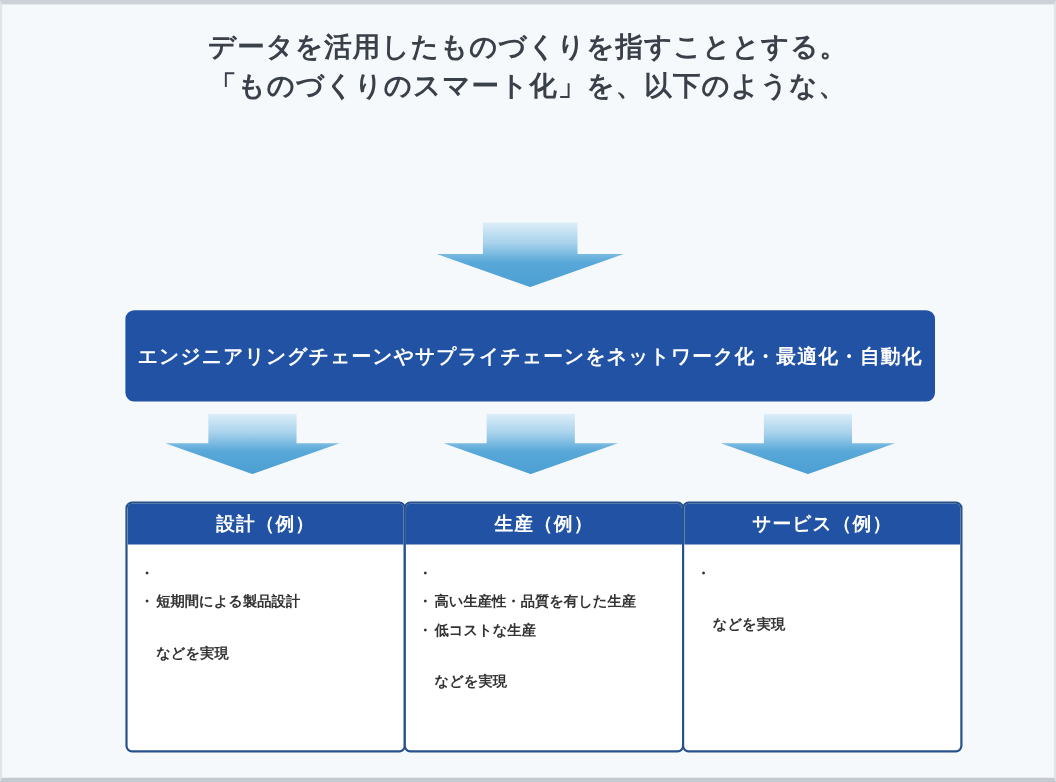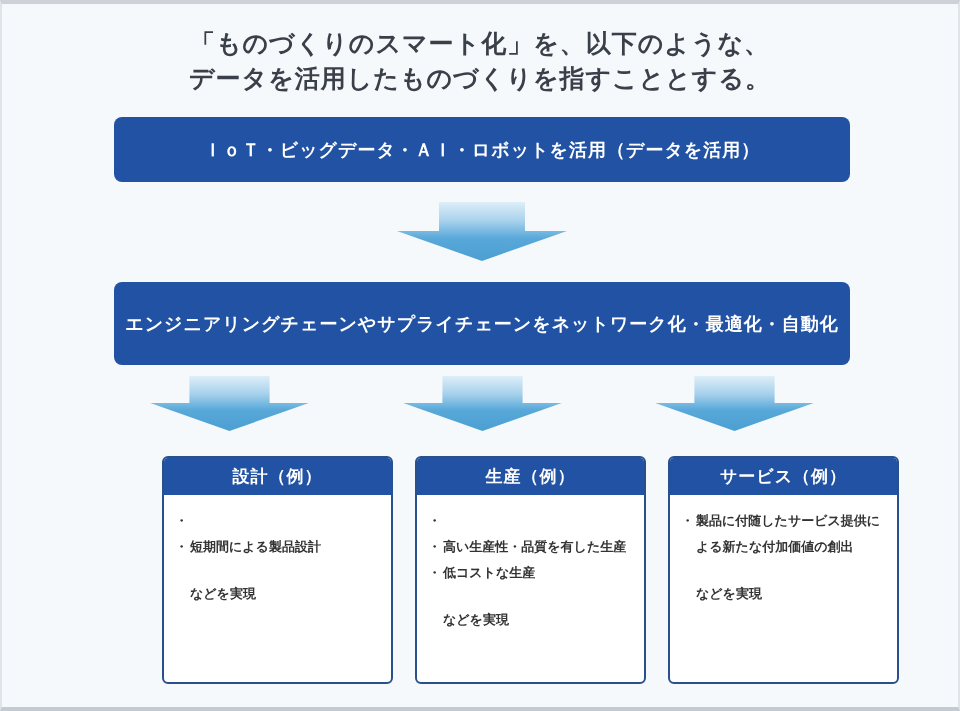--- a/index.html
+++ b/index.html
@@ -31,27 +31,26 @@
     text-align:center;
   }
   .banner1{top:113px;height:65px;}
   .banner2{top:278px;height:83px;}
   .arrow{position:absolute;display:block;}
   .arrow-big{left:395px;top:198px;}
   .arrow-small1{left:145px;top:372px;}
   .arrow-small2{left:398px;top:372px;}
   .arrow-small3{left:650px;top:372px;}
   .col{
-    position:absolute;top:452px;width:231px;height:228px;
+    position:absolute;top:452px;width:255px;height:228px;
     box-sizing:border-box;
     background:#ffffff;
     border:2px solid var(--box_border_blue,#28518c);
     border-radius:6px;
     overflow:hidden;
-    margin-left:48px;
   }
   .col1{left:112px;}
   .col2{left:365px;}
   .col3{left:618px;}
   .col-header{
     height:37px;
     background:var(--banner_blue,#2152a3);
     display:flex;align-items:center;justify-content:center;
     color:#ffffff;font-size:17px;font-weight:bold;letter-spacing:1px;
   }
@@ -76,27 +75,24 @@
       <stop offset="32%" style="stop-color:var(--arrow_mid1,#a8d2ec)"></stop>
       <stop offset="62%" style="stop-color:var(--arrow_mid2,#58a8d9)"></stop>
       <stop offset="100%" style="stop-color:var(--arrow_bottom,#4c9fd2)"></stop>
     </linearGradient>
   </defs>
 </svg>
 
 <div class="page">
 
   <div class="title">
+    <div>データを活用したものづくりを指すこととする。</div>
     <div>「ものづくりのスマート化」を、以下のような、</div>
-    <div>データを活用したものづくりを指すこととする。</div>
   </div>
 
-  <div class="banner banner1">
-    <span>ＩｏＴ・ビッグデータ・ＡＩ・ロボットを活用（データを活用）</span>
-  </div>
 
   <svg class="arrow arrow-big" width="170" height="59" viewBox="0 0 170 59">
     <polygon points="42,0 128,0 128,29 170,29 85,59 0,29 42,29" fill="url(#arrow-grad)"></polygon>
   </svg>
 
   <div class="banner banner2">
     <span>エンジニアリングチェーンやサプライチェーンをネットワーク化・最適化・自動化</span>
   </div>
 
   <svg class="arrow arrow-small1" width="165" height="55" viewBox="0 0 170 59">
@@ -139,20 +135,18 @@
       </div>
       <div class="col-footer">などを実現</div>
     </div>
   </div>
 
   <div class="col col3">
     <div class="col-header">サービス（例）</div>
     <div class="col-body">
       <div class="item">
         <span class="bullet">・</span>
-        <span class="item-text">製品に付随したサービス提供に
-よる新たな付加価値の創出</span>
       </div>
       <div class="col-footer">などを実現</div>
     </div>
   </div>
 
 </div>
 
 </body></html>

